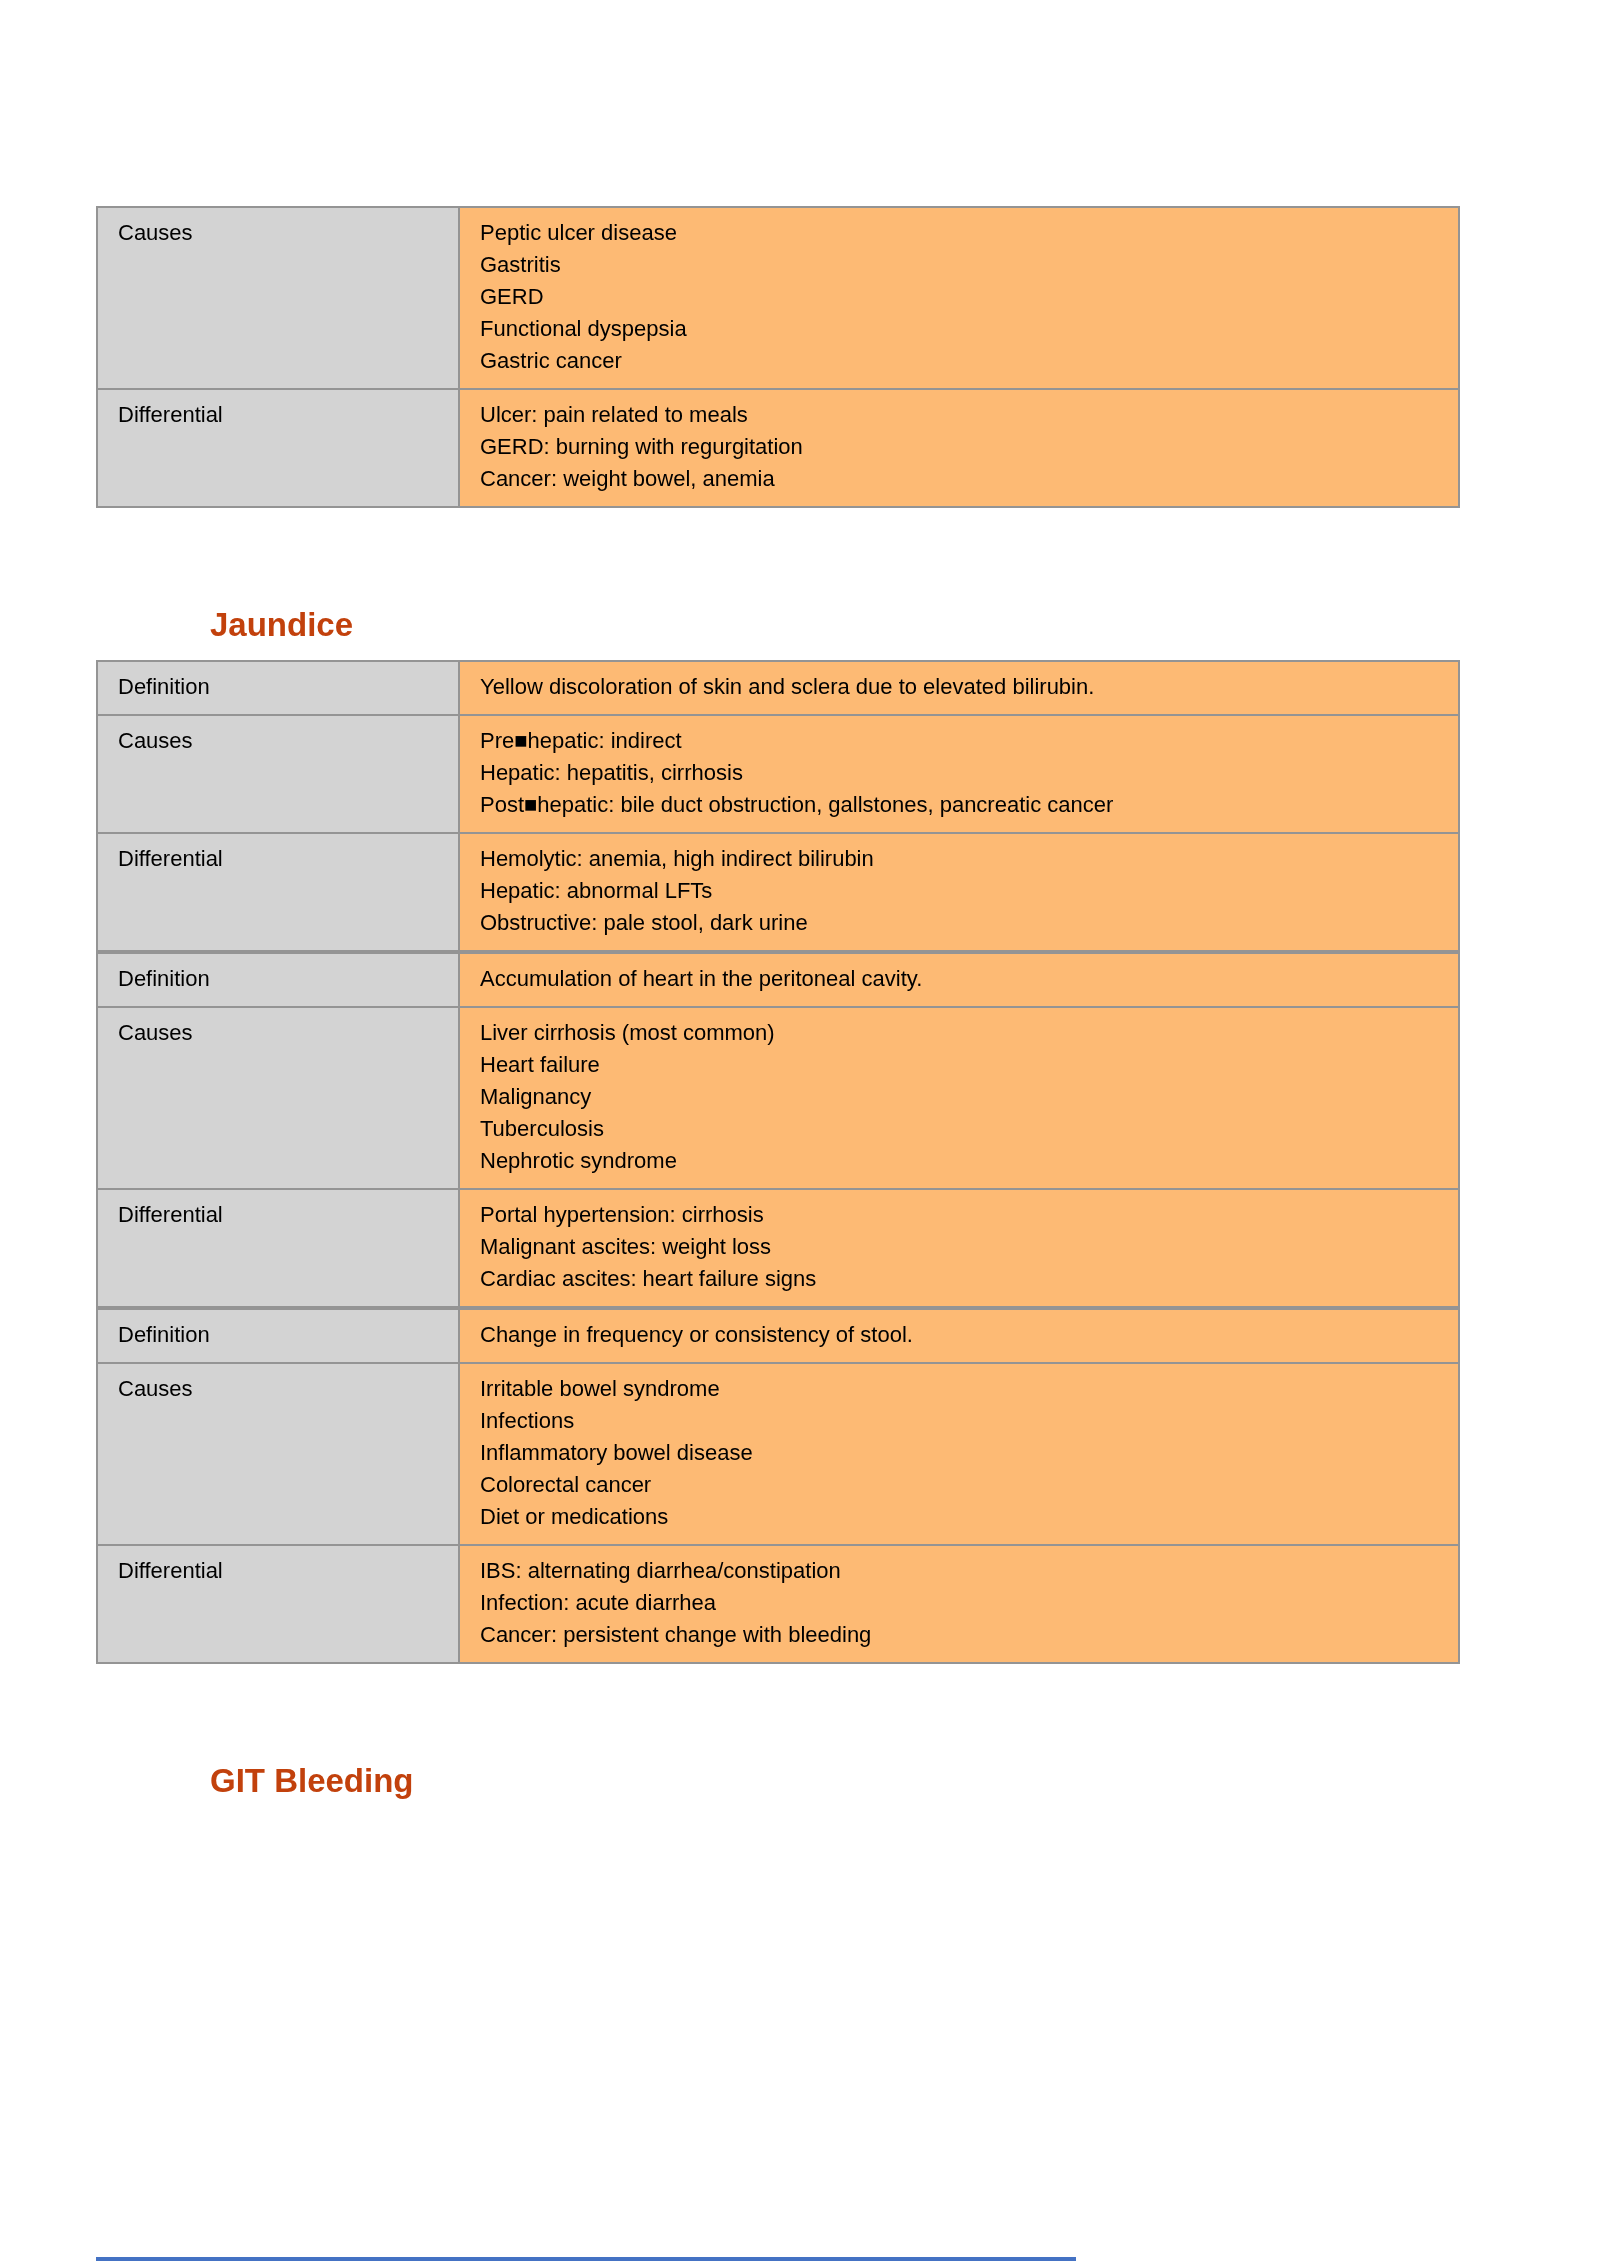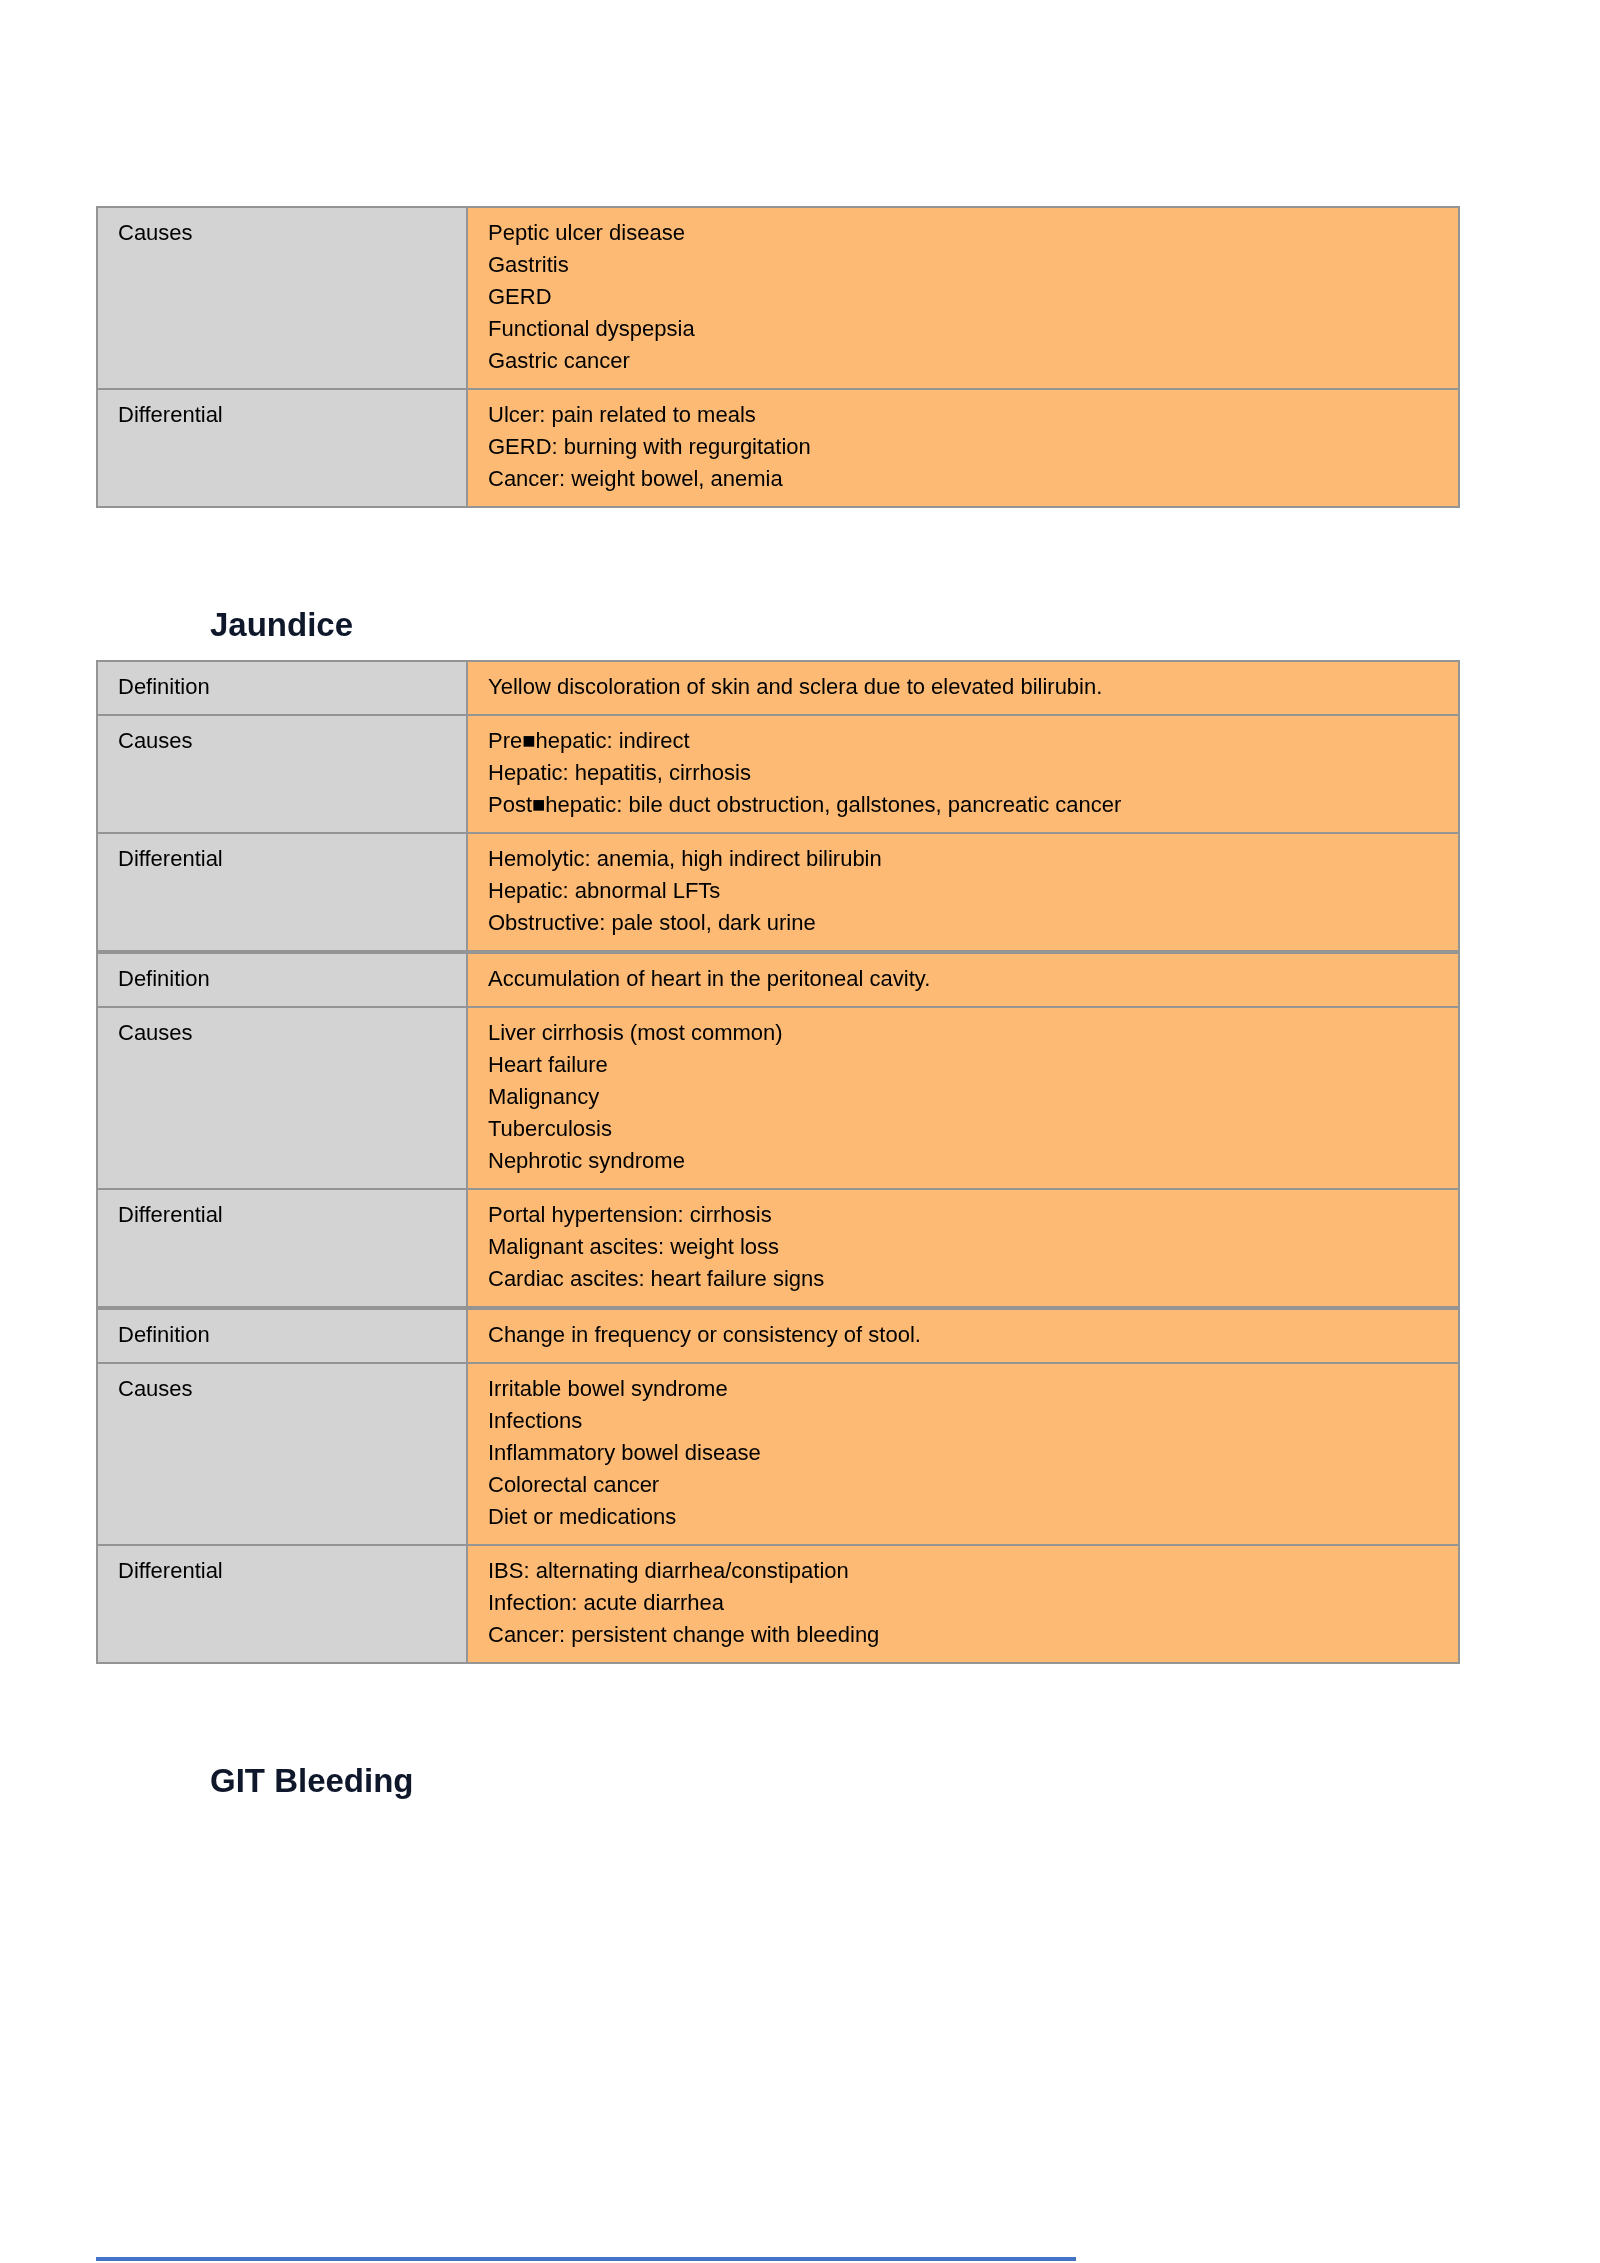--- a/index.html
+++ b/index.html
@@ -19,33 +19,33 @@
     position: absolute;
     inset: 0;
   }
   .spacer-top { height: 206px; }
 
   h2.sec-heading {
     margin: 98px 0 16px 210px;
     font-size: 33px;
     line-height: 38px;
     font-weight: bold;
-    color: #0f172a;
+    color: #c2410c;
   }
 
   table.def-table {
     border-collapse: collapse;
     table-layout: fixed;
     width: 1364px;
     margin-left: 96px;
   }
   table.def-table td {
     border: 2px solid #949494;
     vertical-align: top;
-    padding: 9px 26px 11px 20px;
+    padding: 9px 18px 11px 20px;
     font-size: 22px;
     line-height: 32px;
   }
   td.label-cell {
     width: 322px; 
     background: #d3d3d3;
   }
   td.content-cell {
     background: #fdba74;
   }

